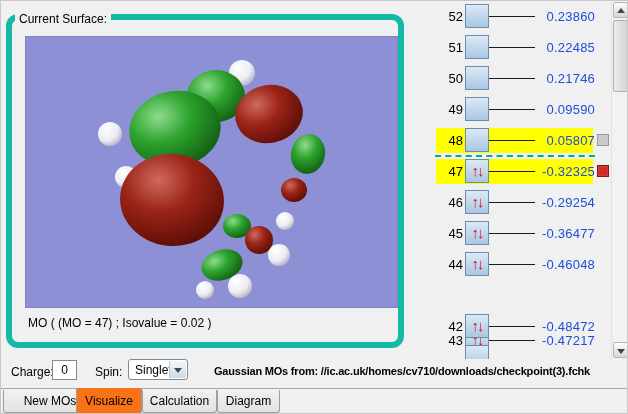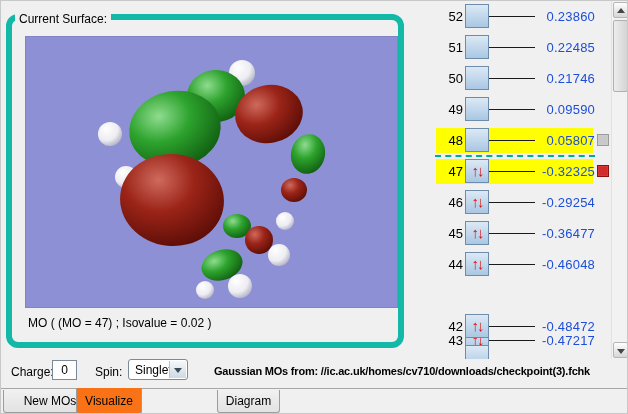--- a/index.html
+++ b/index.html
@@ -276,15 +276,16 @@
     <span class="combo-text">Singlet</span>
     <div class="combo-btn">
       <div class="combo-arrow"></div>
     </div>
   </div>
   <span class="source-text"><span>Gaussian MOs from:</span>  <span>//ic.ac.uk/homes/cv710/downloads/checkpoint(3).fchk</span></span>
 
   <div class="tabbar-line"></div>
   <div class="tab tab-newmos">New MOs</div>
   <div class="tab active tab-visualize">Visualize</div>
+  <div class="tab tab-calculation">Calculation</div>
   <div class="tab tab-diagram">Diagram</div>
 
 </div>
 
 </body></html>

